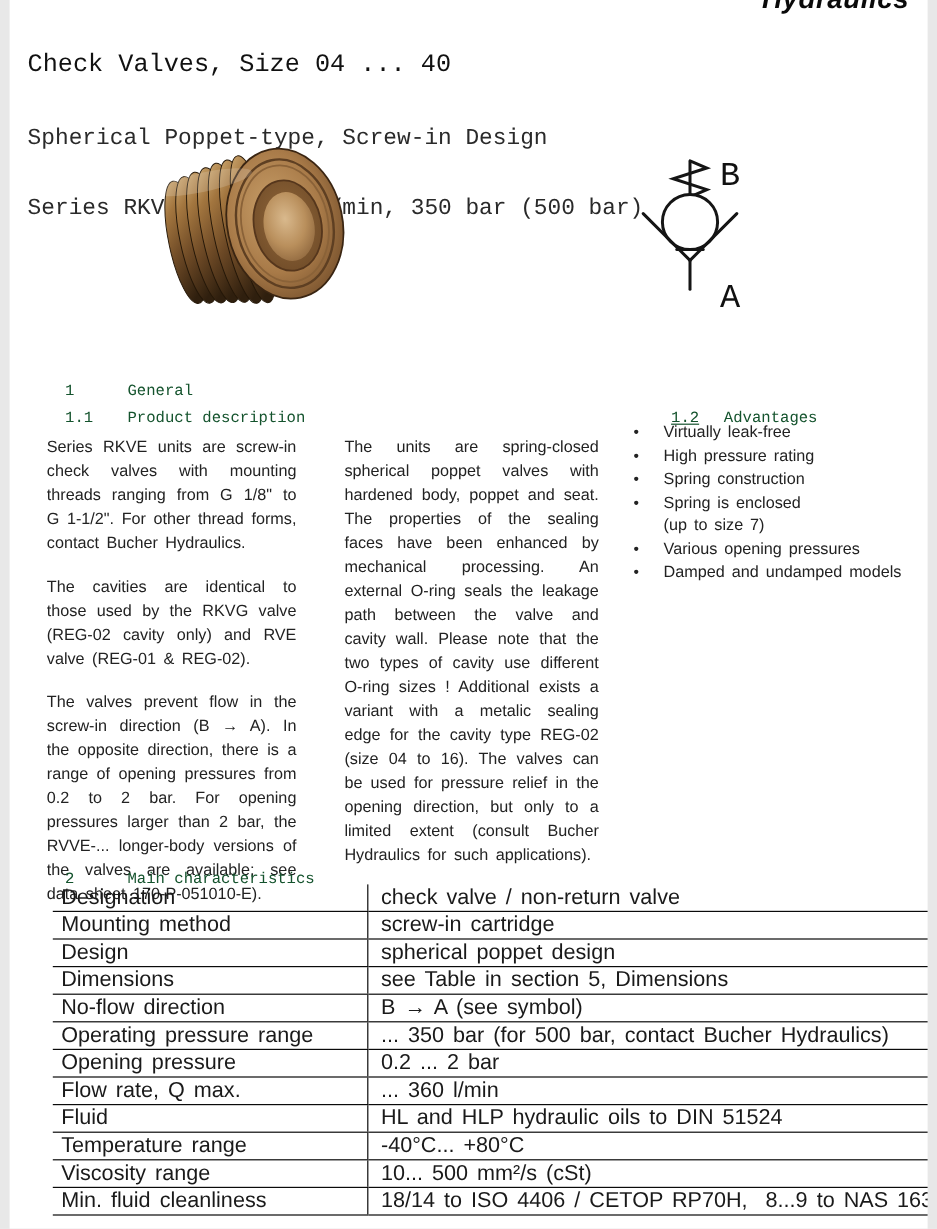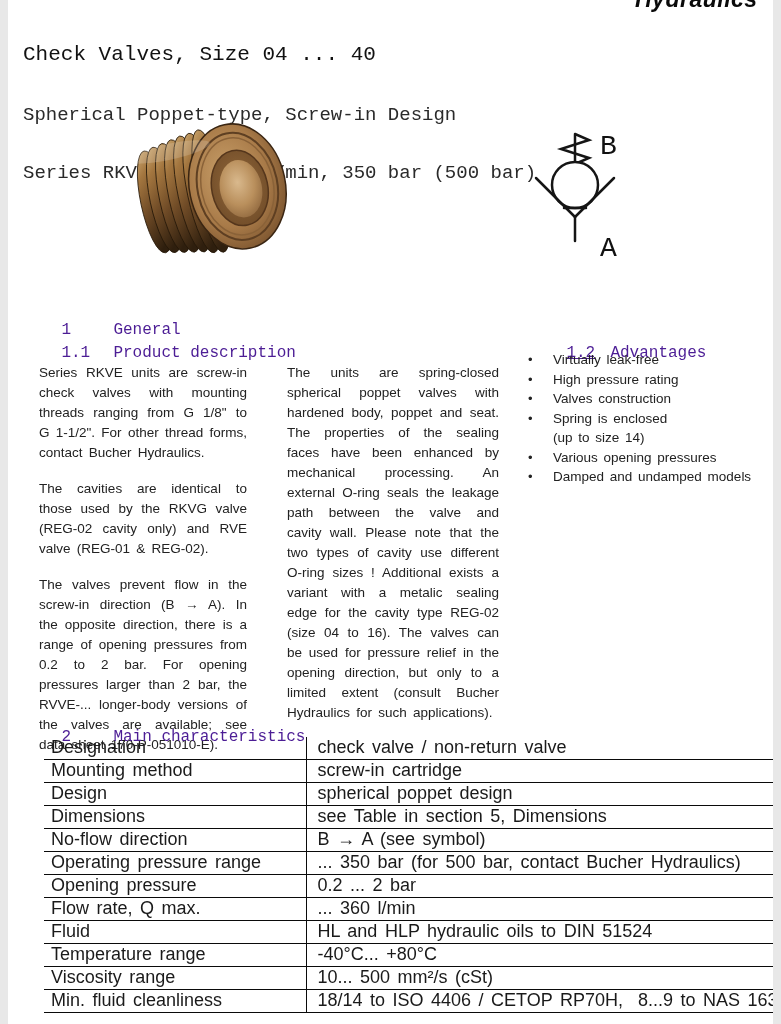--- a/index.html
+++ b/index.html
@@ -16,21 +16,21 @@
     font:italic 700 23px "Liberation Sans", sans-serif; color:#0a0a0a;
     letter-spacing:0.5px; white-space:nowrap;
   }
   .title-block { position:absolute; left:15px; top:6px; font-family:"Liberation Mono", monospace; white-space:pre; }
   .doc-title   { font-size:21px; line-height:26px; font-weight:400; color:#111; }
   .doc-sub     { font-size:19px; line-height:21px; color:#2a2a2a; margin-top:1px; }
   
   .photo  { position:absolute; left:112px; top:114px; width:182px; height:156px; }
   .symbol { position:absolute; left:520px; top:108px; width:140px; height:152px; }
   
-  .sec-h { position:absolute; font-family:"Liberation Mono", monospace; font-size:16px; color:#4c1d95; white-space:pre; }
+  .sec-h { position:absolute; font-family:"Liberation Mono", monospace; font-size:13px; color:#14532d; white-space:pre; }
   .sec-h .h-num { display:inline-block; min-width:52px; }
   .sec-h .h-num.narrow { min-width:44px;text-decoration:underline; }
   
   .bodytext { font-size:13.5px; line-height:20px; text-align:justify; word-spacing:2.5px; color:#222; }
   .bodytext p { margin:16px; }
   .col1 { position:absolute; left:15px;  top:347px; width:240px; }
   .col2 { position:absolute; left:263px; top:347px; width:244px; }
   .advantages { position:absolute; left:520px; top:350px; width:256px; font-size:13.5px; color:#222; }
   .adv-item { display:flex; line-height:19.5px; word-spacing:2px; }
   .adv-bullet { width:25px; flex:0 0 25px; font-size:13px; }
@@ -141,31 +141,31 @@
         <span>Virtually leak-free</span>
       </div>
 
       <div class="adv-item">
         <span class="adv-bullet">•</span>
         <span>High pressure rating</span>
       </div>
 
       <div class="adv-item">
         <span class="adv-bullet">•</span>
-        <span>Valves construction</span>
+        <span>Spring construction</span>
       </div>
 
       <div class="adv-item">
         <span class="adv-bullet">•</span>
         <span>Spring is enclosed</span>
       </div>
 
       <div class="adv-item">
         <span class="adv-bullet"></span>
-        <span>(up to size 14)</span>
+        <span>(up to size 7)</span>
       </div>
 
       <div class="adv-item">
         <span class="adv-bullet">•</span>
         <span>Various opening pressures</span>
       </div>
 
       <div class="adv-item">
         <span class="adv-bullet">•</span>
         <span>Damped and undamped models</span>

